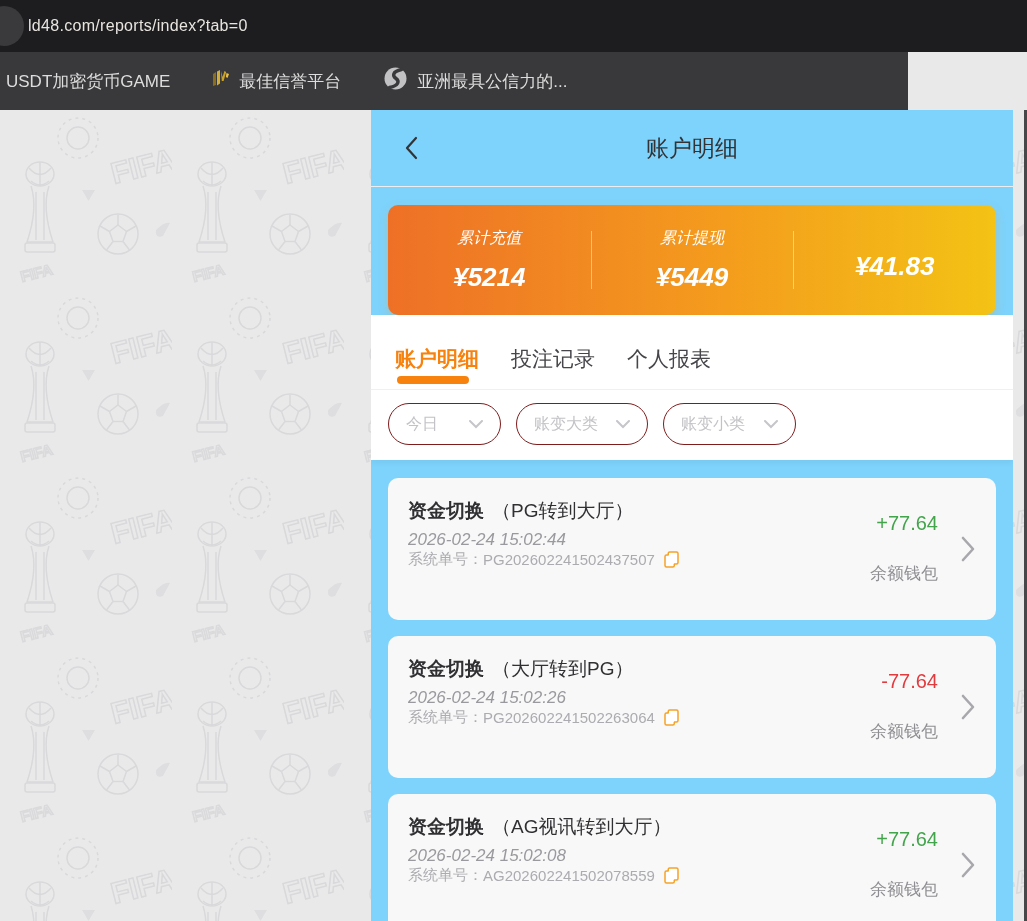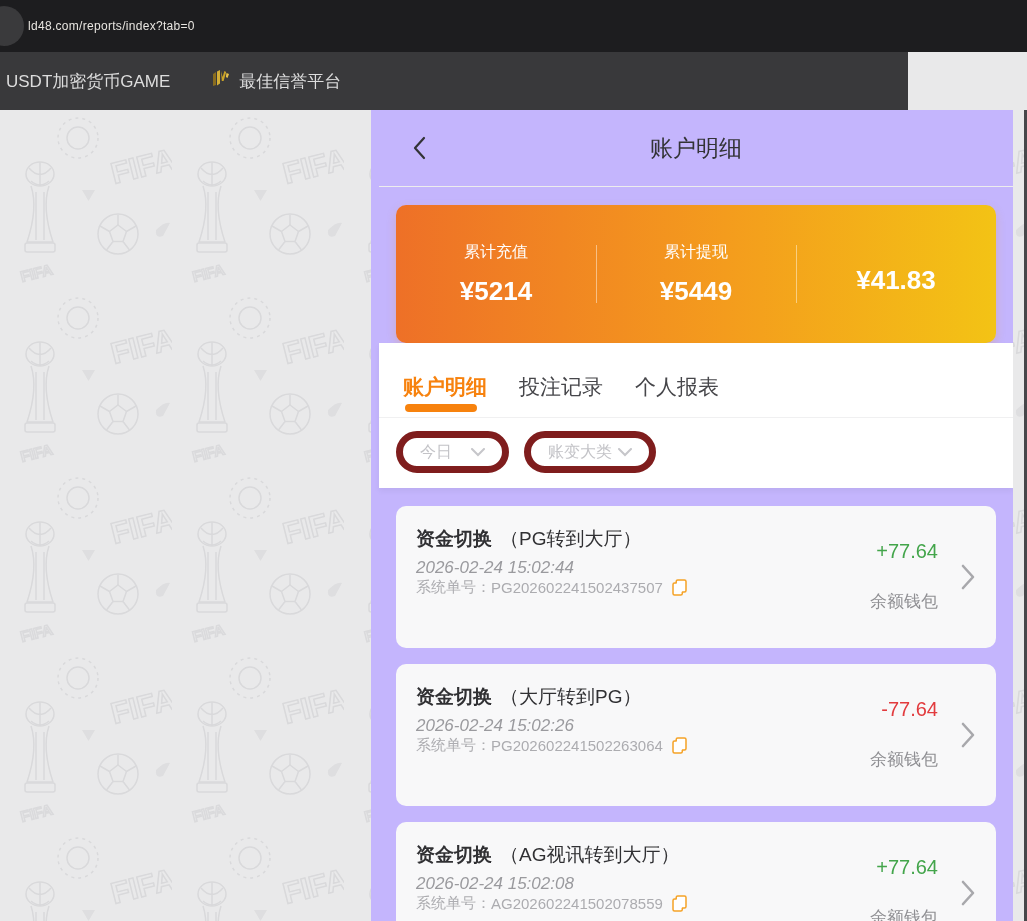--- a/index.html
+++ b/index.html
@@ -4,65 +4,65 @@
 <style>
   * { margin:0; padding:0; box-sizing:border-box; }
   html,body { width:1027px; height:921px; overflow:hidden;
     font-family:"Liberation Sans","DejaVu Sans",sans-serif; background:#e9e9ea; }
 
   
   .urlbar { position:absolute; left:0; top:0; width:1027px; height:52px;
     background:#1d1d1f; display:flex; align-items:center; }
   .urlbar .home-circle { position:absolute; left:-16px; top:6px; width:40px; height:40px;
     border-radius:50%; background:#3a3a3c; }
-  .urlbar .url-text { margin-left:28px; color:#e8e5e0; font-size:12px; letter-spacing:.3px; }
+  .urlbar .url-text { margin-left:28px; color:#e8e5e0; font-size:16px; letter-spacing:.3px; }
 
   .bookmarks { position:absolute; left:0; top:52px; width:908px; height:58px;
     background:#39393b; display:flex; align-items:center; color:#dddddd; font-size:17px; }
   .bm-item { display:flex; align-items:center; gap:9px; cursor:pointer; }
   .bm-item.first { margin-left:6px; }
   .bm-item.second { margin-left:42px; }
   .bm-item.third { margin-left:42px; }
 
   
   .main { position:absolute; left:0; top:110px; width:1027px; height:811px; overflow:hidden; }
   .bg-pattern { position:absolute; left:0; top:0; width:100%; height:100%; }
   .scrollbar { position:absolute; right:0; top:0; width:3px; height:100%; background:#47474a; z-index:9; }
 
   .panel { position:absolute; left:371px; top:0; width:642px; height:811px;
-    background:#c4b5fd; overflow:hidden;padding-left:8px; }
+    background:#7dd3fc; overflow:hidden; }
 
   
   .p-header { position:relative; height:77px; border-bottom:1px solid #ededee;
     display:flex; align-items:center; justify-content:center; }
   .back-btn { position:absolute; left:30px; top:50%; transform:translateY(-50%);
     width:24px; height:28px; cursor:pointer; display:flex; align-items:center; }
   .p-title { font-size:23px; color:#333336; font-weight:500; }
 
   
-  .stats-card { margin:18px 17px 0 17px; height:138px; border-radius:10px;
+  .stats-card { margin:18px 17px 0 17px; height:110px; border-radius:10px;
     background:linear-gradient(90deg,#ee7027 0%,#f49c1d 55%,#f3c315 100%);
-    display:flex; align-items:center; box-shadow:0 4px 10px rgba(240,150,30,.25); }
+    display:flex; align-items:center; box-shadow:0 4px 10px rgba(240,150,30,.25);font-style:italic; }
   .stat { flex:1; text-align:center; color:#ffffff; position:relative; }
   .stat + .stat::before { content:""; position:absolute; left:0; top:50%;
     transform:translateY(-50%); width:1px; height:58px; background:rgba(255,255,255,.45); }
   .stat-label { font-size:16px; }
   .stat-value { font-size:26px; font-weight:bold; margin-top:13px; }
 
   
   .top-block { position:relative; z-index:2; background:#fff;
     box-shadow:0 3px 6px rgba(0,0,0,.05); }
   .tabs { display:flex; align-items:flex-start; padding:30px 0 0 24px; gap:32px;
     border-bottom:1px solid #f0f0f1; }
   .tab { font-size:21px; color:#46464a; cursor:pointer; padding-bottom:16px; position:relative; }
   .tab.active { color:#f7820e; font-weight:bold; }
   .tab.active .tab-underline { position:absolute; left:2px; bottom:5px; width:72px; height:8px;
     border-radius:4px; background:#f7820e; }
   .filters { display:flex; padding:13px 17px 15px 17px; gap:15px; }
-  .pill { height:42px; border:7px solid #7f1d1d; border-radius:21px;
+  .pill { height:42px; border:1px solid #7f1d1d; border-radius:21px;
     display:flex; align-items:center; justify-content:space-between;
     padding:0 17px; color:#c3c3c7; font-size:16px; cursor:pointer; background:#fff; }
   .pill.p1 { width:113px; } .pill.p2 { width:132px; } .pill.p3 { width:133px; }
 
   
   .list { padding:18px 17px; }
   .record { position:relative; background:#f8f8f9; border-radius:10px;
     padding:20px 20px 22px 20px; margin-bottom:16px; min-height:142px; cursor:pointer; }
   .rec-title { font-size:19px; color:#303033; }
   .rec-type { font-weight:bold;margin-top:29px; }
@@ -92,20 +92,29 @@
   <div class="bm-item second">
     <span>
       <svg width="18" height="19" viewBox="0 0 18 19">
         <path d="M1 5 L4 3 L4 16 L1 17 Z" fill="#8a6d1f"></path>
         <path d="M5 2.5 L8 1 L8 14.5 L5 16.5 Z" fill="#d4af37"></path>
         <path d="M9 2 L10.6 8 L12.4 2 L14.2 3 L11.6 12 L9.8 12 Z" fill="#c9a227"></path>
         <path d="M14.5 4 L17 5 L15.5 9 L13.8 8 Z" fill="#e7c14a"></path>
       </svg>
     </span>
     <span>最佳信誉平台</span>
+  </div>
+  <div class="bm-item third">
+    <span>
+      <svg width="25" height="25" viewBox="0 0 25 25">
+        <circle cx="12.5" cy="12.5" r="11" fill="#c2c2c4"></circle>
+        <path d="M18.5 3.5 C9 5.5 9.5 10 13 12.5 C16.5 15 16 19.5 6.5 21.5" fill="none" stroke="#39393b" stroke-width="3.4" stroke-linecap="round"></path>
+      </svg>
+    </span>
+    <span>亚洲最具公信力的...</span>
   </div>
 </div>
 
 <div class="main">
 
   <svg class="bg-pattern">
     <defs>
       <pattern id="fifa" width="172" height="180" patternUnits="userSpaceOnUse">
         <g fill="none" stroke="#d9d9db" stroke-width="1.5">
           <circle cx="78" cy="28" r="20" stroke-dasharray="3 4"></circle>
@@ -176,20 +185,26 @@
           <svg width="14" height="9" viewBox="0 0 14 9">
             <polyline points="1,1 7,7 13,1" fill="none" stroke="#c6c6ca" stroke-width="2" stroke-linecap="round"></polyline>
           </svg>
         </div>
         <div class="pill p2">
           <span>账变大类</span>
           <svg width="14" height="9" viewBox="0 0 14 9">
             <polyline points="1,1 7,7 13,1" fill="none" stroke="#c6c6ca" stroke-width="2" stroke-linecap="round"></polyline>
           </svg>
         </div>
+        <div class="pill p3">
+          <span>账变小类</span>
+          <svg width="14" height="9" viewBox="0 0 14 9">
+            <polyline points="1,1 7,7 13,1" fill="none" stroke="#c6c6ca" stroke-width="2" stroke-linecap="round"></polyline>
+          </svg>
+        </div>
       </div>
     </div>
 
     <div class="list">
 
       <div class="record">
         <div class="rec-title">
           <span class="rec-type">资金切换</span><span class="rec-detail">（PG转到大厅）</span>
         </div>
         <div class="rec-date">2026-02-24 15:02:44</div>

